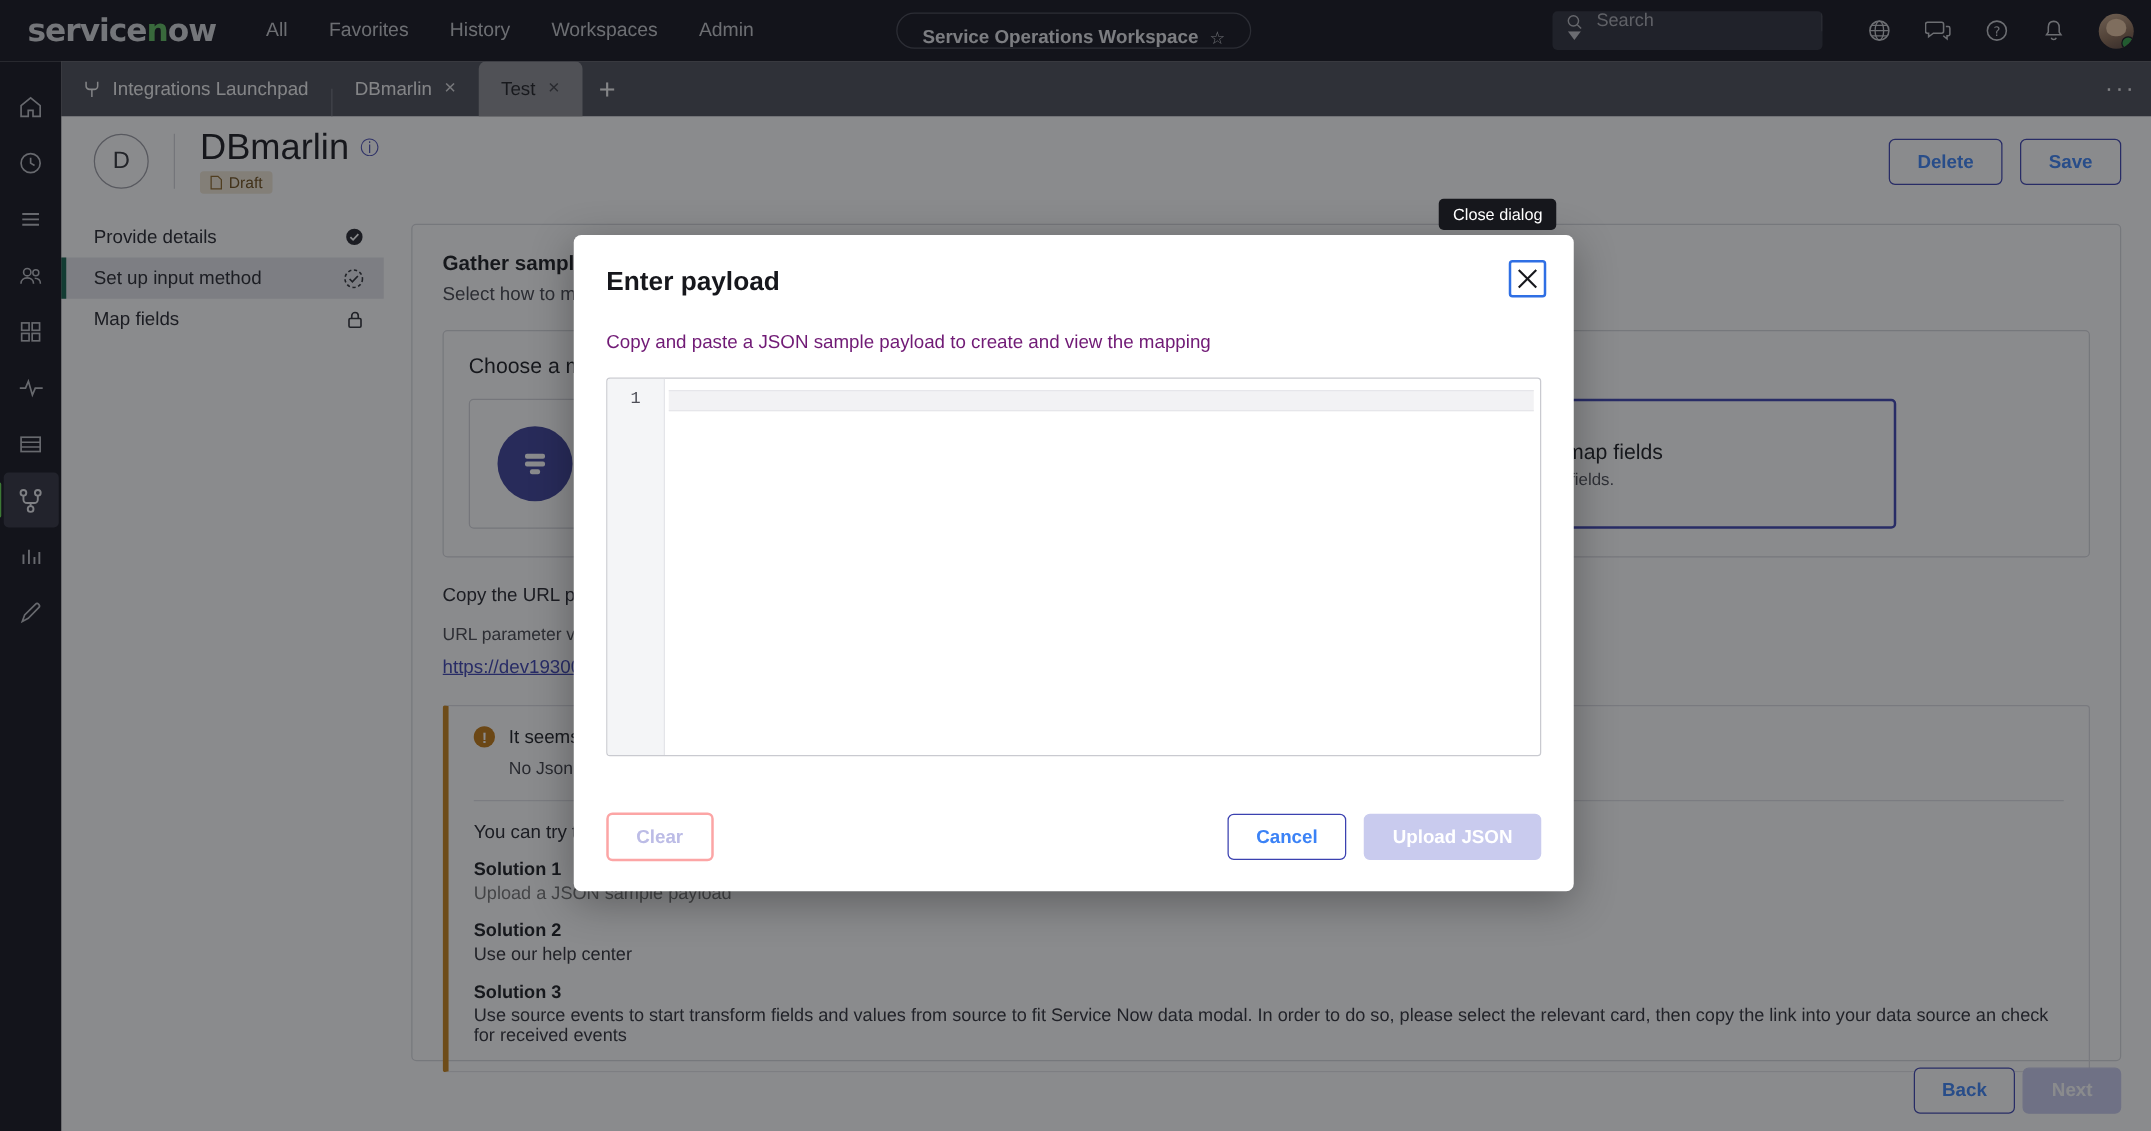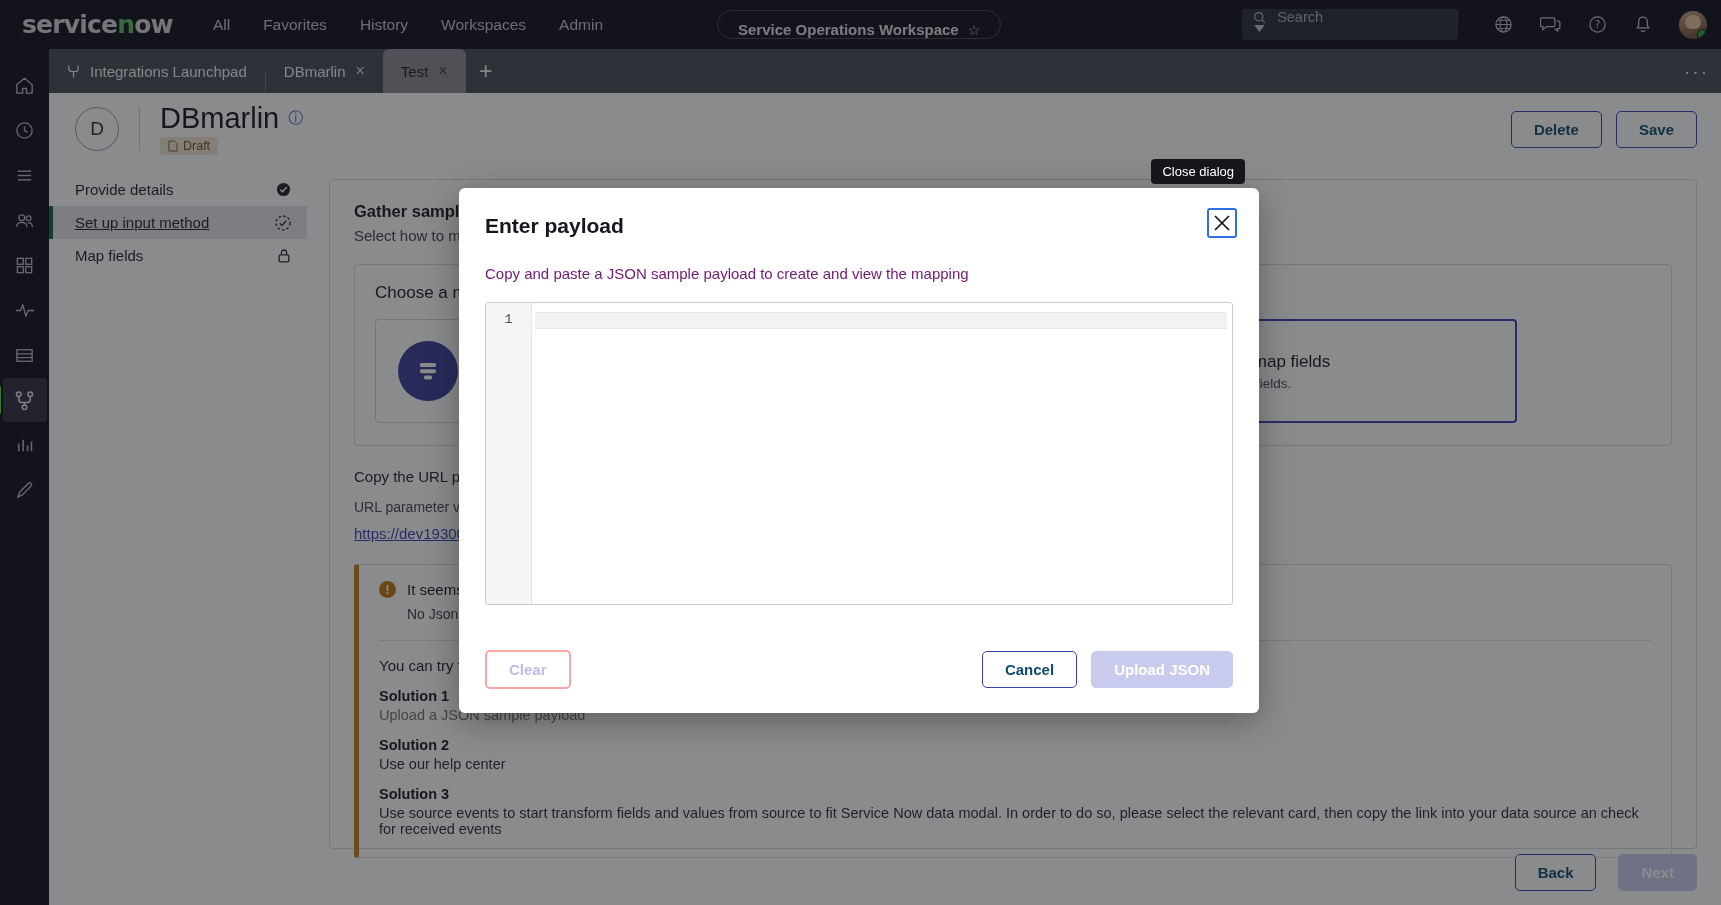--- a/index.html
+++ b/index.html
@@ -135,41 +135,41 @@
     display: inline-flex; align-items: center; gap: 5px;
     background: #f0e6d4; color: #6d4c18; font-size: 12.5px;
     padding: 2px 8px; border-radius: 3px; width: fit-content;
   }
   .head-actions { position: absolute; right: 24px; display: flex; gap: 14px; }
   .btn {
     font-family: "Liberation Sans", sans-serif; font-size: 15px;
     cursor: pointer; border-radius: 5px; font-weight: 700;
   }
   .btn-outline {
-    background: #fff; border: 1px solid #3b41b0; color: #0c4a6e;
+    background: #fff; border: 1px solid #3b41b0; color: #3b82f6;
     padding: 9px 22px;
   }
   .btn-ghost-disabled {
     background: #fff; border: 2px solid #fca5a5; color: #bcbce6;
     padding: 9px 22px; cursor: default;
   }
   .btn-filled-disabled {
     background: #c9cbee; border: 1px solid #c9cbee; color: #ffffff;
     padding: 9px 22px; cursor: default;
   }
 
   
   .content { display: flex; height: 740px; }
   .steps { width: 258px; padding-top: 8px; }
   .step {
     height: 33px; display: flex; align-items: center; justify-content: space-between;
     padding: 0 16px 0 26px; font-size: 15px; color: #22232a; cursor: pointer;
     position: relative;
   }
-  .step.active { background: #e4e5ea; text-decoration: underline; }
+  .step.active { background: #e4e5ea; }
   .step.active::before {
     content:""; position:absolute; left:0; top:0; width:4px; height:100%;
     background:#11604a;
   }
   .step .st-ic { font-size: 14px; color: #2b2c33; display: flex; }
   .main {
     flex: 1; padding: 14px 24px 0 22px; overflow: hidden;
   }
   .card-outer {
     border: 1px solid #d7d8dd; border-radius: 4px; background: #fff;
@@ -225,21 +225,21 @@
   }
   .warn-title { font-size: 15px; color: #17181d; }
   .warn-sub { font-size: 14px; color: #3c3d45; margin: 8px 0 0 28px; }
   .warn-div { height: 1px; background: #e0e1e6; margin: 18px 0 16px 0; }
   .warn-lead { font-size: 15px; color: #22232a; }
   .sol { margin-top: 14px; }
   .sol-h { font-size: 14.5px; font-weight: 700; color: #17181d; }
   .sol-b { font-size: 14.5px; color: #2c2d35; margin-top: 3px; }
   .sol-b a { color: #737373; text-decoration: none; cursor: pointer; }
   .page-foot {
-    position: absolute; right: 24px; bottom: 14px; display: flex; gap: 22px;
+    position: absolute; right: 24px; bottom: 14px; display: flex; gap: 6px;
   }
 
   
   .scrim {
     position: absolute; top: 0; left: 0; width: 1721px; height: 905px;
     background: rgba(22,23,28,0.50); z-index: 50;
   }
   .modal {
     position: absolute; left: 459px; top: 188px; width: 800px; height: 525px;
     background: #fff; border-radius: 6px; z-index: 60;

